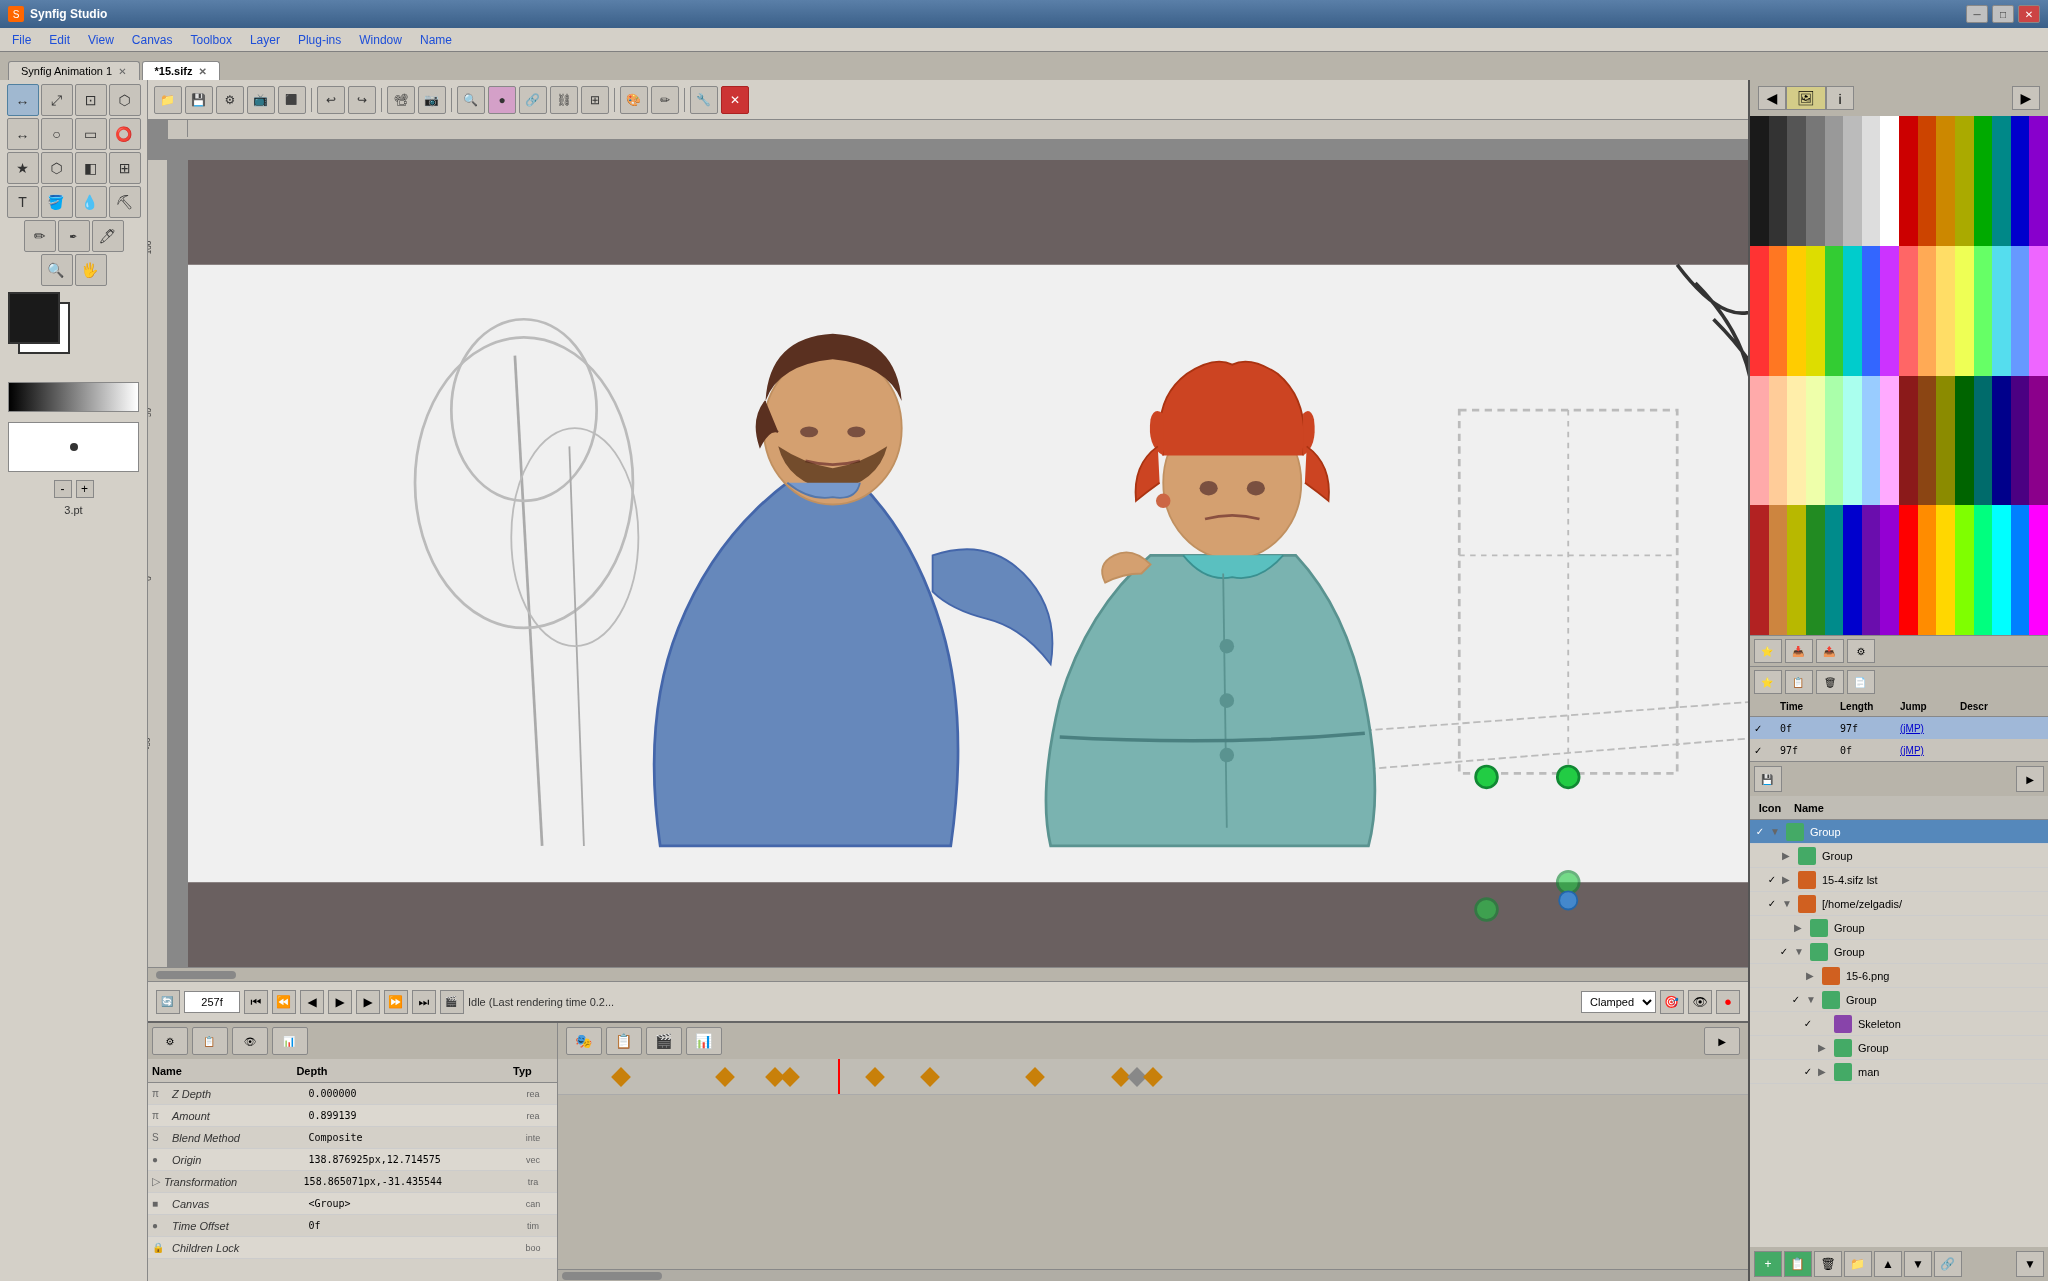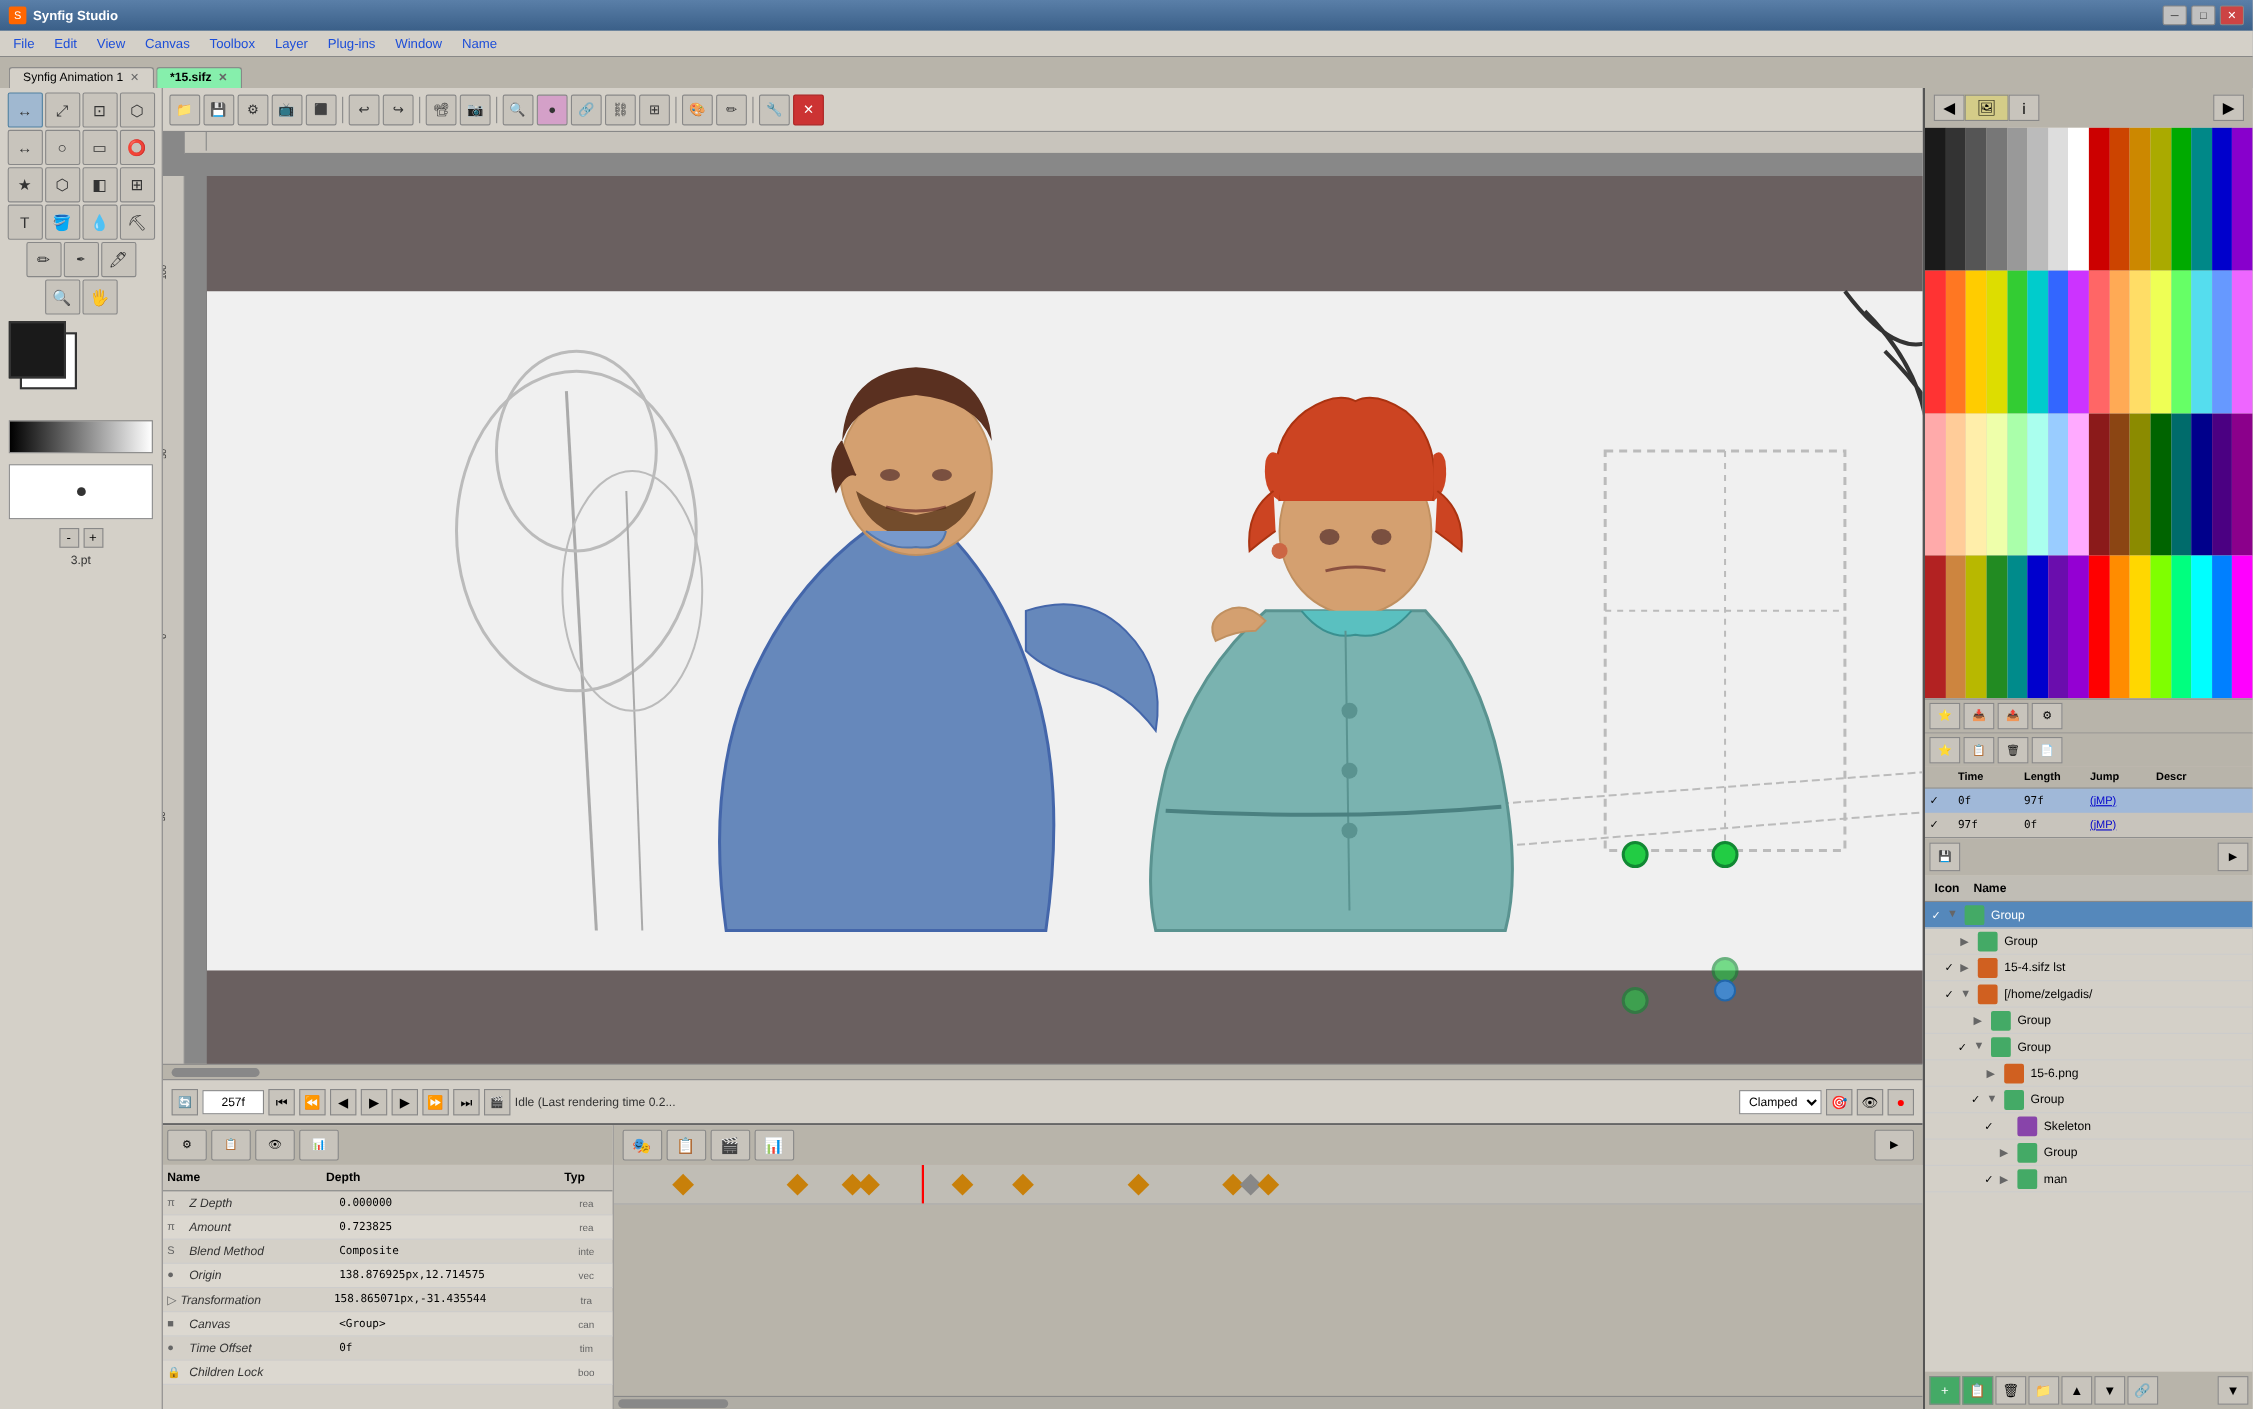--- a/index.html
+++ b/index.html
@@ -46,21 +46,21 @@
       border: 1px solid #888;
       border-bottom: none;
       padding: 3px 12px;
       cursor: pointer;
       font-size: 11px;
       display: flex;
       align-items: center;
       gap: 6px;
       border-radius: 3px 3px 0 0;
     }
-    .tab.active { background: #86efac; font-weight: bold; }
+    .tab.active { background: #ffffff; font-weight: bold; }
     .tab-close { color: #666; font-size: 10px; }
 
     
     .main-layout {
       display: flex;
       height: calc(1281px - 28px - 24px - 28px);
     }
 
     
     .left-toolbar {
@@ -696,21 +696,21 @@
         <div style="overflow-y:auto; flex:1;">
           <div class="prop-row">
             <span class="prop-icon">π</span>
             <span class="prop-name">Z Depth</span>
             <span class="prop-value">0.000000</span>
             <span class="prop-type">rea</span>
           </div>
           <div class="prop-row">
             <span class="prop-icon">π</span>
             <span class="prop-name">Amount</span>
-            <span class="prop-value">0.723825</span>
+            <span class="prop-value">0.899139</span>
             <span class="prop-type">rea</span>
           </div>
           <div class="prop-row">
             <span class="prop-icon">S</span>
             <span class="prop-name">Blend Method</span>
             <span class="prop-value">Composite</span>
             <span class="prop-type">inte</span>
           </div>
           <div class="prop-row">
             <span class="prop-icon">●</span>

